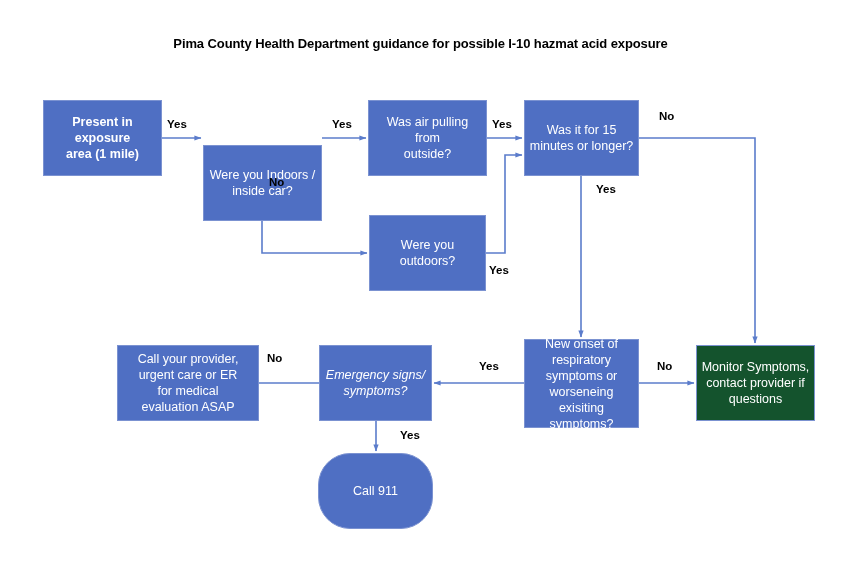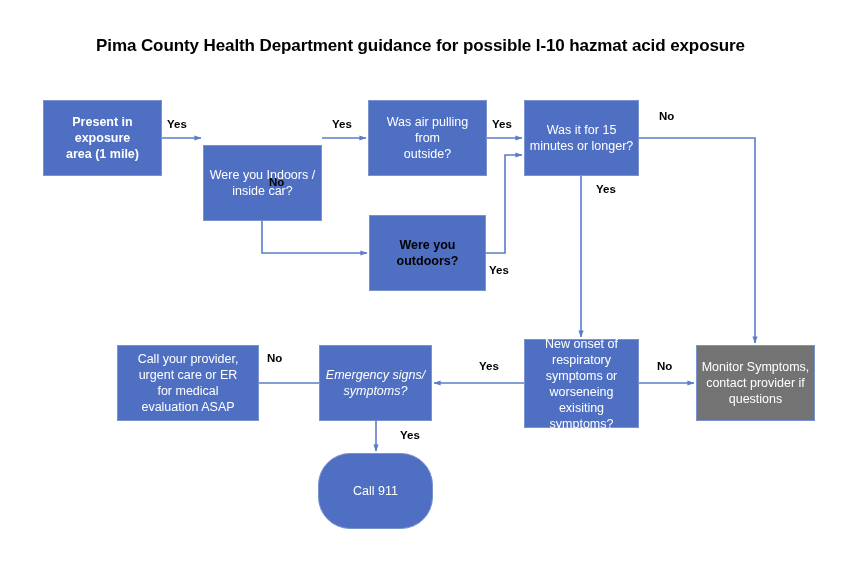--- a/index.html
+++ b/index.html
@@ -25,21 +25,21 @@
     left: 0;
     width: 841px;
     height: 574px;
   }
   .chart-title {
     position: absolute;
     left: 0;
     top: 36px;
     width: 841px;
     text-align: center;
-    font-size: 17px;
+    font-size: 13px;
     font-weight: bold;
     color: #000000;
     letter-spacing: -0.1px;
   }
   .node {
     position: absolute;
     box-sizing: border-box;
     background: #4F6FC3;
     border: 1px solid #7B92D1;
     color: #ffffff;
@@ -111,32 +111,32 @@
 inside car?</span>
   </div>
   <div class="node" style="left: 368px; top: 100px; width: 119px; height: 76px; background: rgb(79, 111, 195); border-color: rgb(123, 146, 209); color: rgb(255, 255, 255);">
     <span class="node-label">Was air pulling from
 outside?</span>
   </div>
   <div class="node" style="left: 524px; top: 100px; width: 115px; height: 76px; background: rgb(79, 111, 195); border-color: rgb(123, 146, 209); color: rgb(255, 255, 255);">
     <span class="node-label">Was it for 15
 minutes or longer?</span>
   </div>
-  <div class="node" style="left: 369px; top: 215px; width: 117px; height: 76px; background: rgb(79, 111, 195); border-color: rgb(123, 146, 209); color: #000000; font-weight: bold;">
+  <div class="node" style="left: 369px; top: 215px; width: 117px; height: 76px; background: rgb(79, 111, 195); border-color: rgb(123, 146, 209); color: #ffffff;">
     <span class="node-label">Were you
 outdoors?</span>
   </div>
   <div class="node" style="left: 524px; top: 339px; width: 115px; height: 89px; background: rgb(79, 111, 195); border-color: rgb(123, 146, 209); color: rgb(255, 255, 255);">
     <span class="node-label">New onset of
 respiratory
 symptoms or
 worseneing exisiting
 symptoms?</span>
   </div>
-  <div class="node" style="left: 696px; top: 345px; width: 119px; height: 76px; background: #737373; border-color: rgb(123, 146, 209); color: rgb(255, 255, 255);">
+  <div class="node" style="left: 696px; top: 345px; width: 119px; height: 76px; background: #14532d; border-color: rgb(123, 146, 209); color: rgb(255, 255, 255);">
     <span class="node-label">Monitor Symptoms,
 contact provider if
 questions</span>
   </div>
   <div class="node" style="left: 319px; top: 345px; width: 113px; height: 76px; background: rgb(79, 111, 195); border-color: rgb(123, 146, 209); color: rgb(255, 255, 255); font-style: italic;">
     <span class="node-label">Emergency signs/
 symptoms?</span>
   </div>
   <div class="node" style="left: 117px; top: 345px; width: 142px; height: 76px; background: rgb(79, 111, 195); border-color: rgb(123, 146, 209); color: rgb(255, 255, 255);">
     <span class="node-label">Call your provider,

